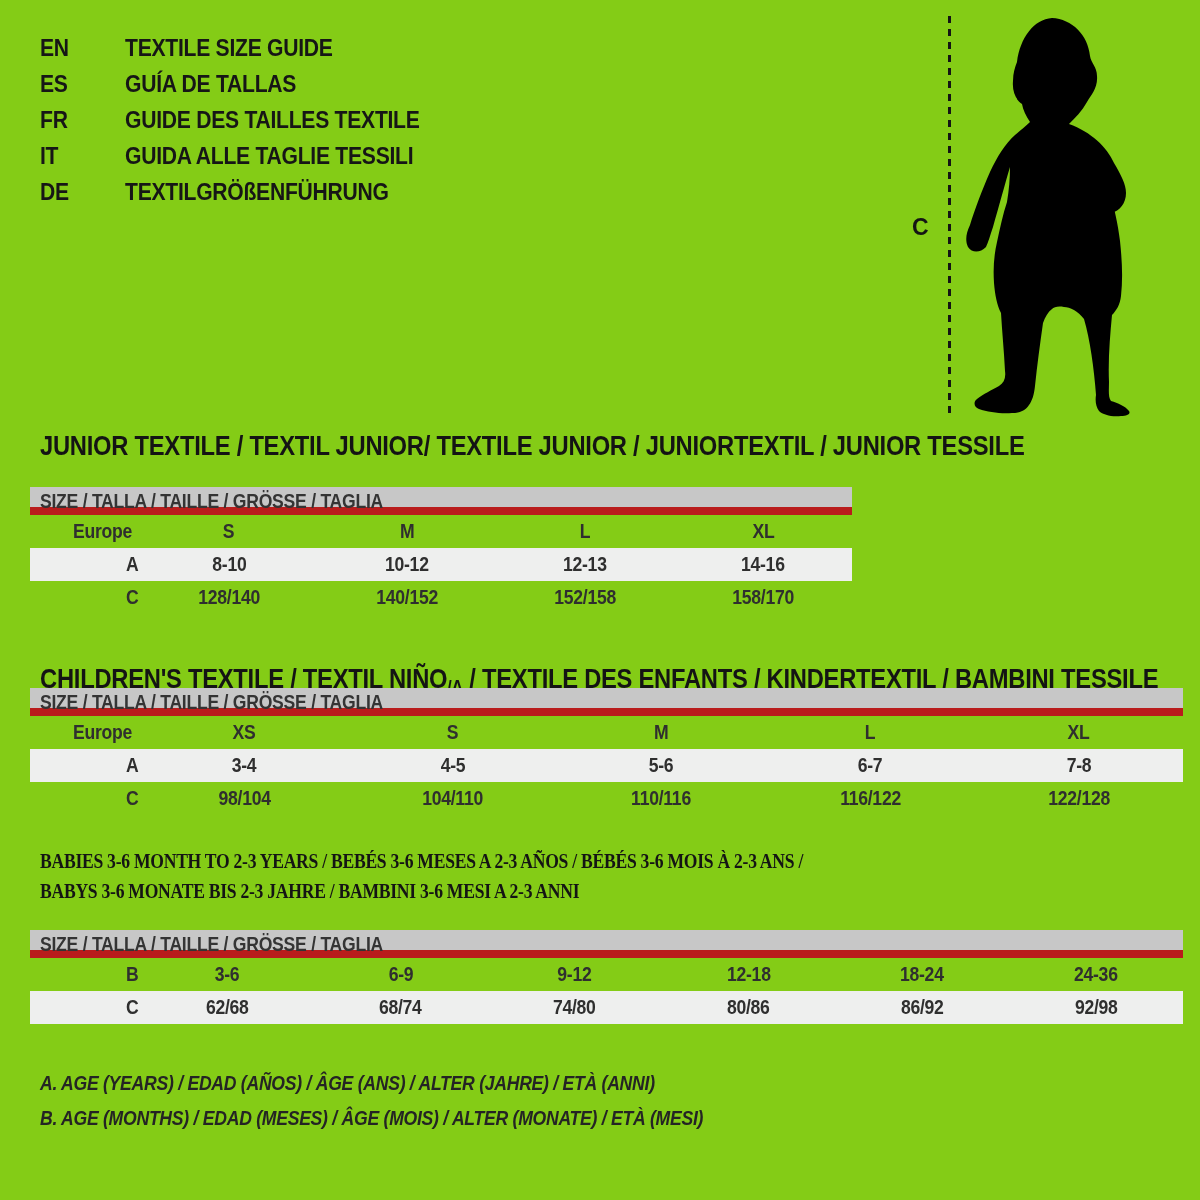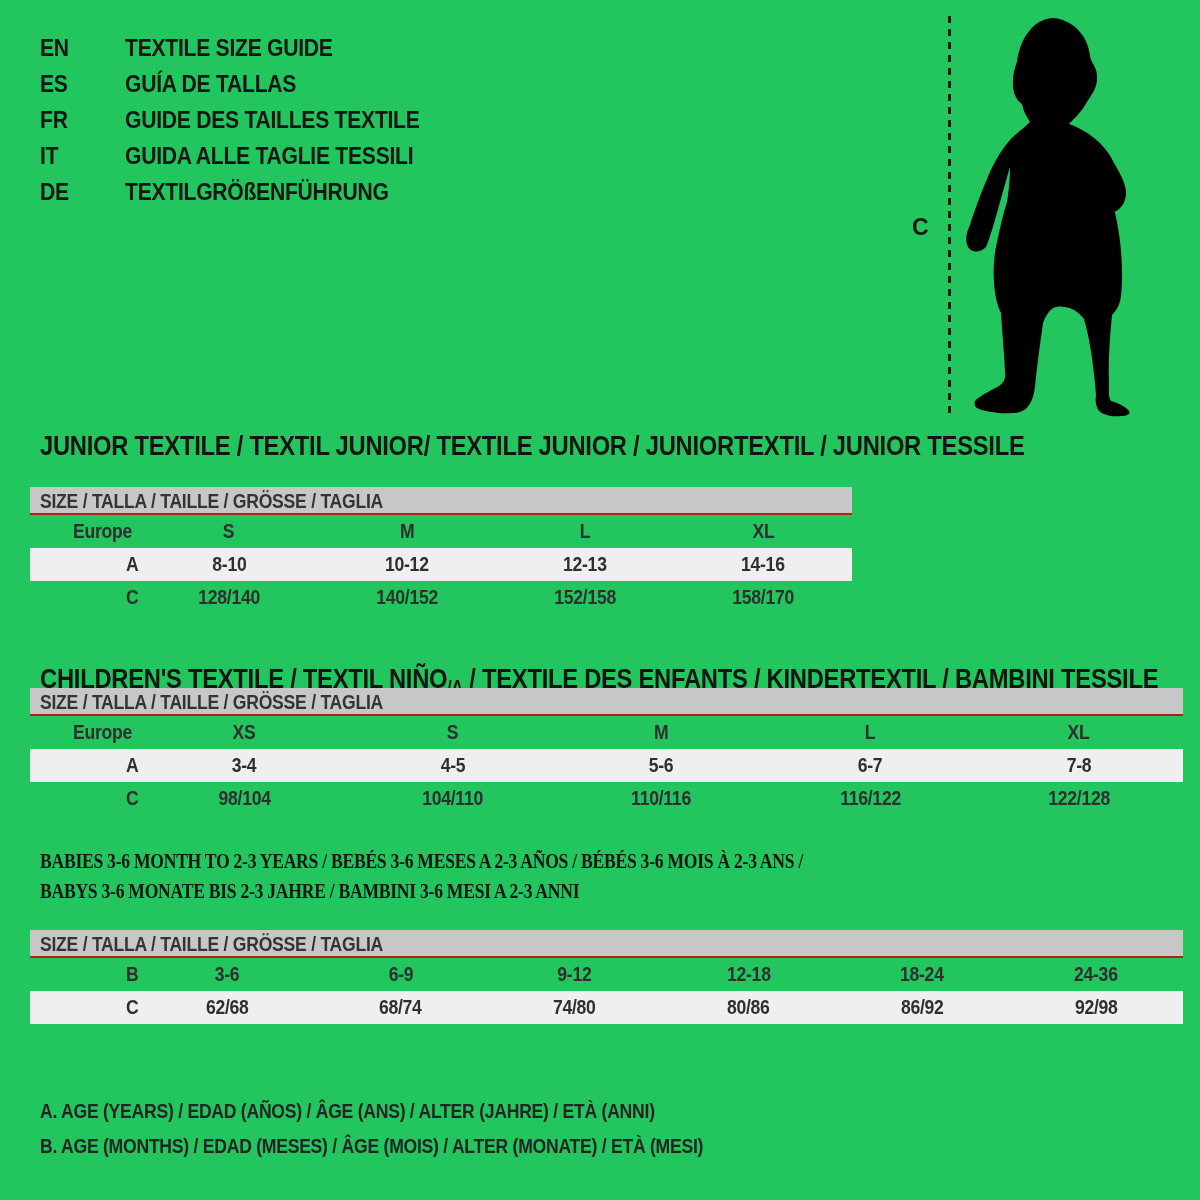--- a/index.html
+++ b/index.html
@@ -1,19 +1,19 @@
 <!DOCTYPE html>
 <html><head>
 <meta charset="utf-8">
 <style>
   * { margin:0; padding:0; box-sizing:border-box; }
   html,body { background:#ffffff; }
   .page {
     position:relative; width:1200px; height:1200px; overflow:hidden;
-    background:#22c55e;
+    background:#84cc16;
     font-family:"Liberation Sans","DejaVu Sans",sans-serif;
     font-weight:700; color:#2f2f2f;
     -webkit-font-smoothing:antialiased;
   }
   
   .cx   { display:inline-block; transform:scaleX(0.88); transform-origin:0 50%; white-space:nowrap; letter-spacing:-0.3px; }
   .cx-c { display:inline-block; transform:scaleX(0.88); transform-origin:50% 50%; white-space:nowrap; letter-spacing:-0.3px; }
 
   
   .lang-block { position:absolute; left:40px; top:30px; }
@@ -30,32 +30,32 @@
 
   
   .sec-h { position:absolute; left:40px; font-size:27px; color:#141414; line-height:22px; }
   .sec-h .subA { font-size:0.68em; vertical-align:-0.28em; }
   .babies-h { position:absolute; left:40px; font-size:20px; color:#141414; line-height:30px;font-family:Liberation Serif, serif; }
 
   
   .tbl { position:absolute; left:30px; }
   .tbl-bar {
     height:28px; line-height:28px; background:#c7c7c7; color:#343434;
-    font-size:20px; padding-left:10px; border-bottom:2px solid #b91c1c;
+    font-size:20px; padding-left:10px; border-bottom:8px solid #b91c1c;
   }
   .trow { display:grid; height:33px; align-items:center; font-size:20px; }
   .cols4 { grid-template-columns:110px repeat(4,1fr); }
   .cols5 { grid-template-columns:110px repeat(5,1fr); }
   .cols6 { grid-template-columns:110px repeat(6,1fr); }
   .alt   { background:#eeefee; }
   .tlabel { padding-left:10px; text-align:right; }
   .tcell  { text-align:center; }
 
   
-  .legend { position:absolute; left:40px; top:1094px; }
+  .legend { position:absolute; left:40px; top:1066px;font-style:italic; }
   .legend-row { height:35px; line-height:35px; font-size:20px; color:#242424; }
 </style>
 </head>
 <body>
 
 <div class="page">
 
   <div class="lang-block">
     <div class="lang-row">
       <span class="lang-code"><span class="cx">EN</span></span>

